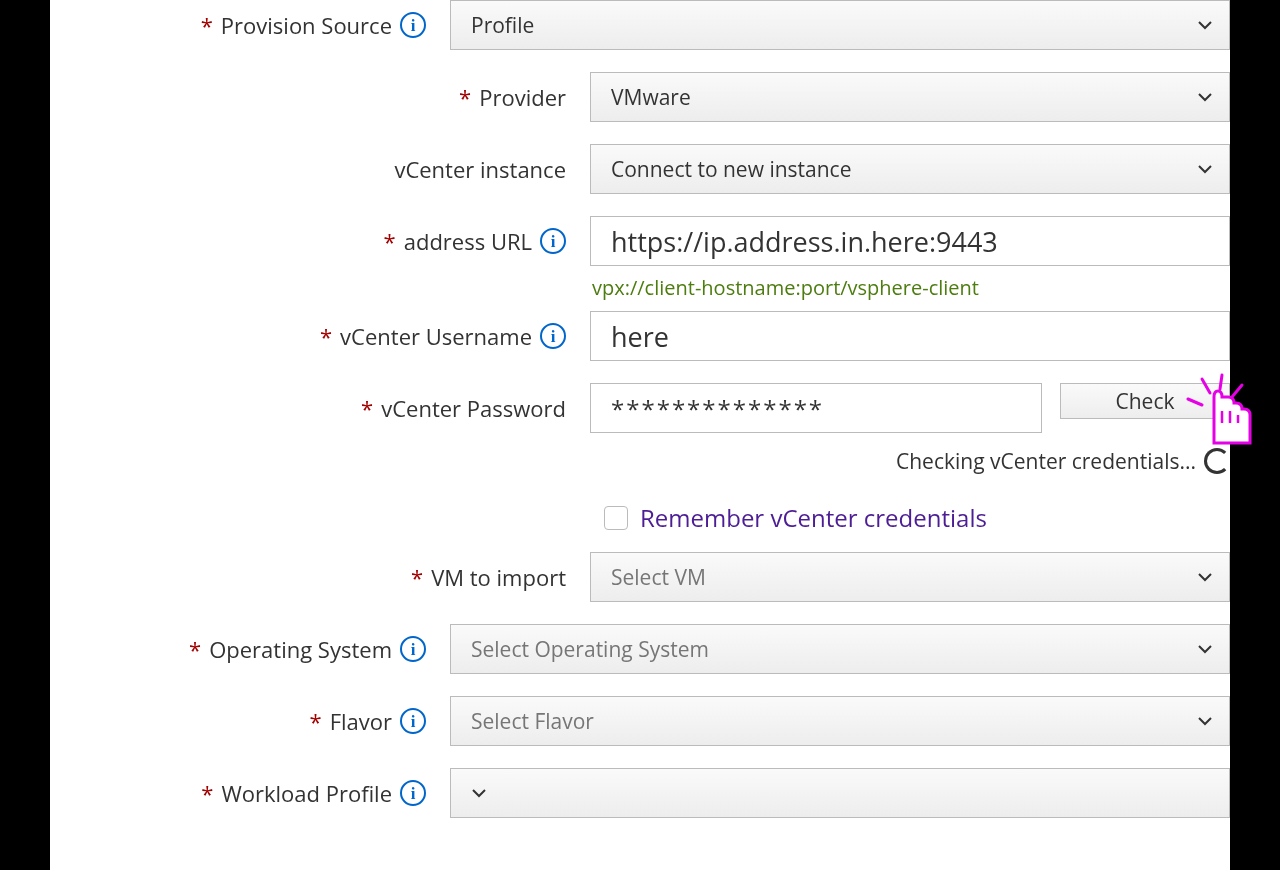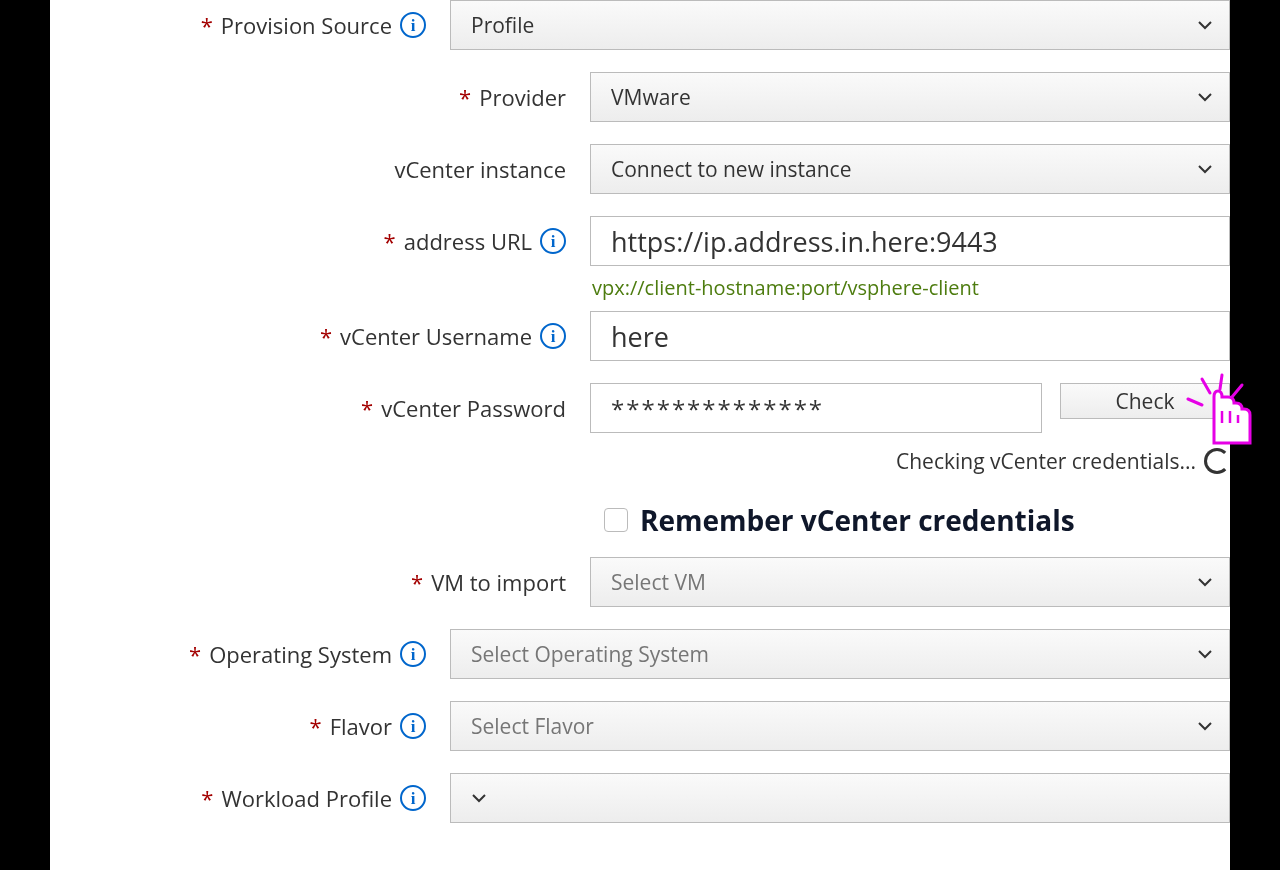--- a/index.html
+++ b/index.html
@@ -138,23 +138,22 @@
     padding-left: 14px;
   }
   .checkbox {
     width: 24px;
     height: 24px;
     border: 1px solid #bbb;
     border-radius: 4px;
     background: #fff;
   }
   .checkbox-label {
-    color: #0f172a;
-    font-size: 28px;
-    font-weight: bold;
+    color: #4c1d95;
+    font-size: 24px;
   }
   .gap {
     height: 22px;
   }
   .gap-sm {
     height: 10px;
   }
   .cursor-overlay {
     position: absolute;
     right: -32px;

